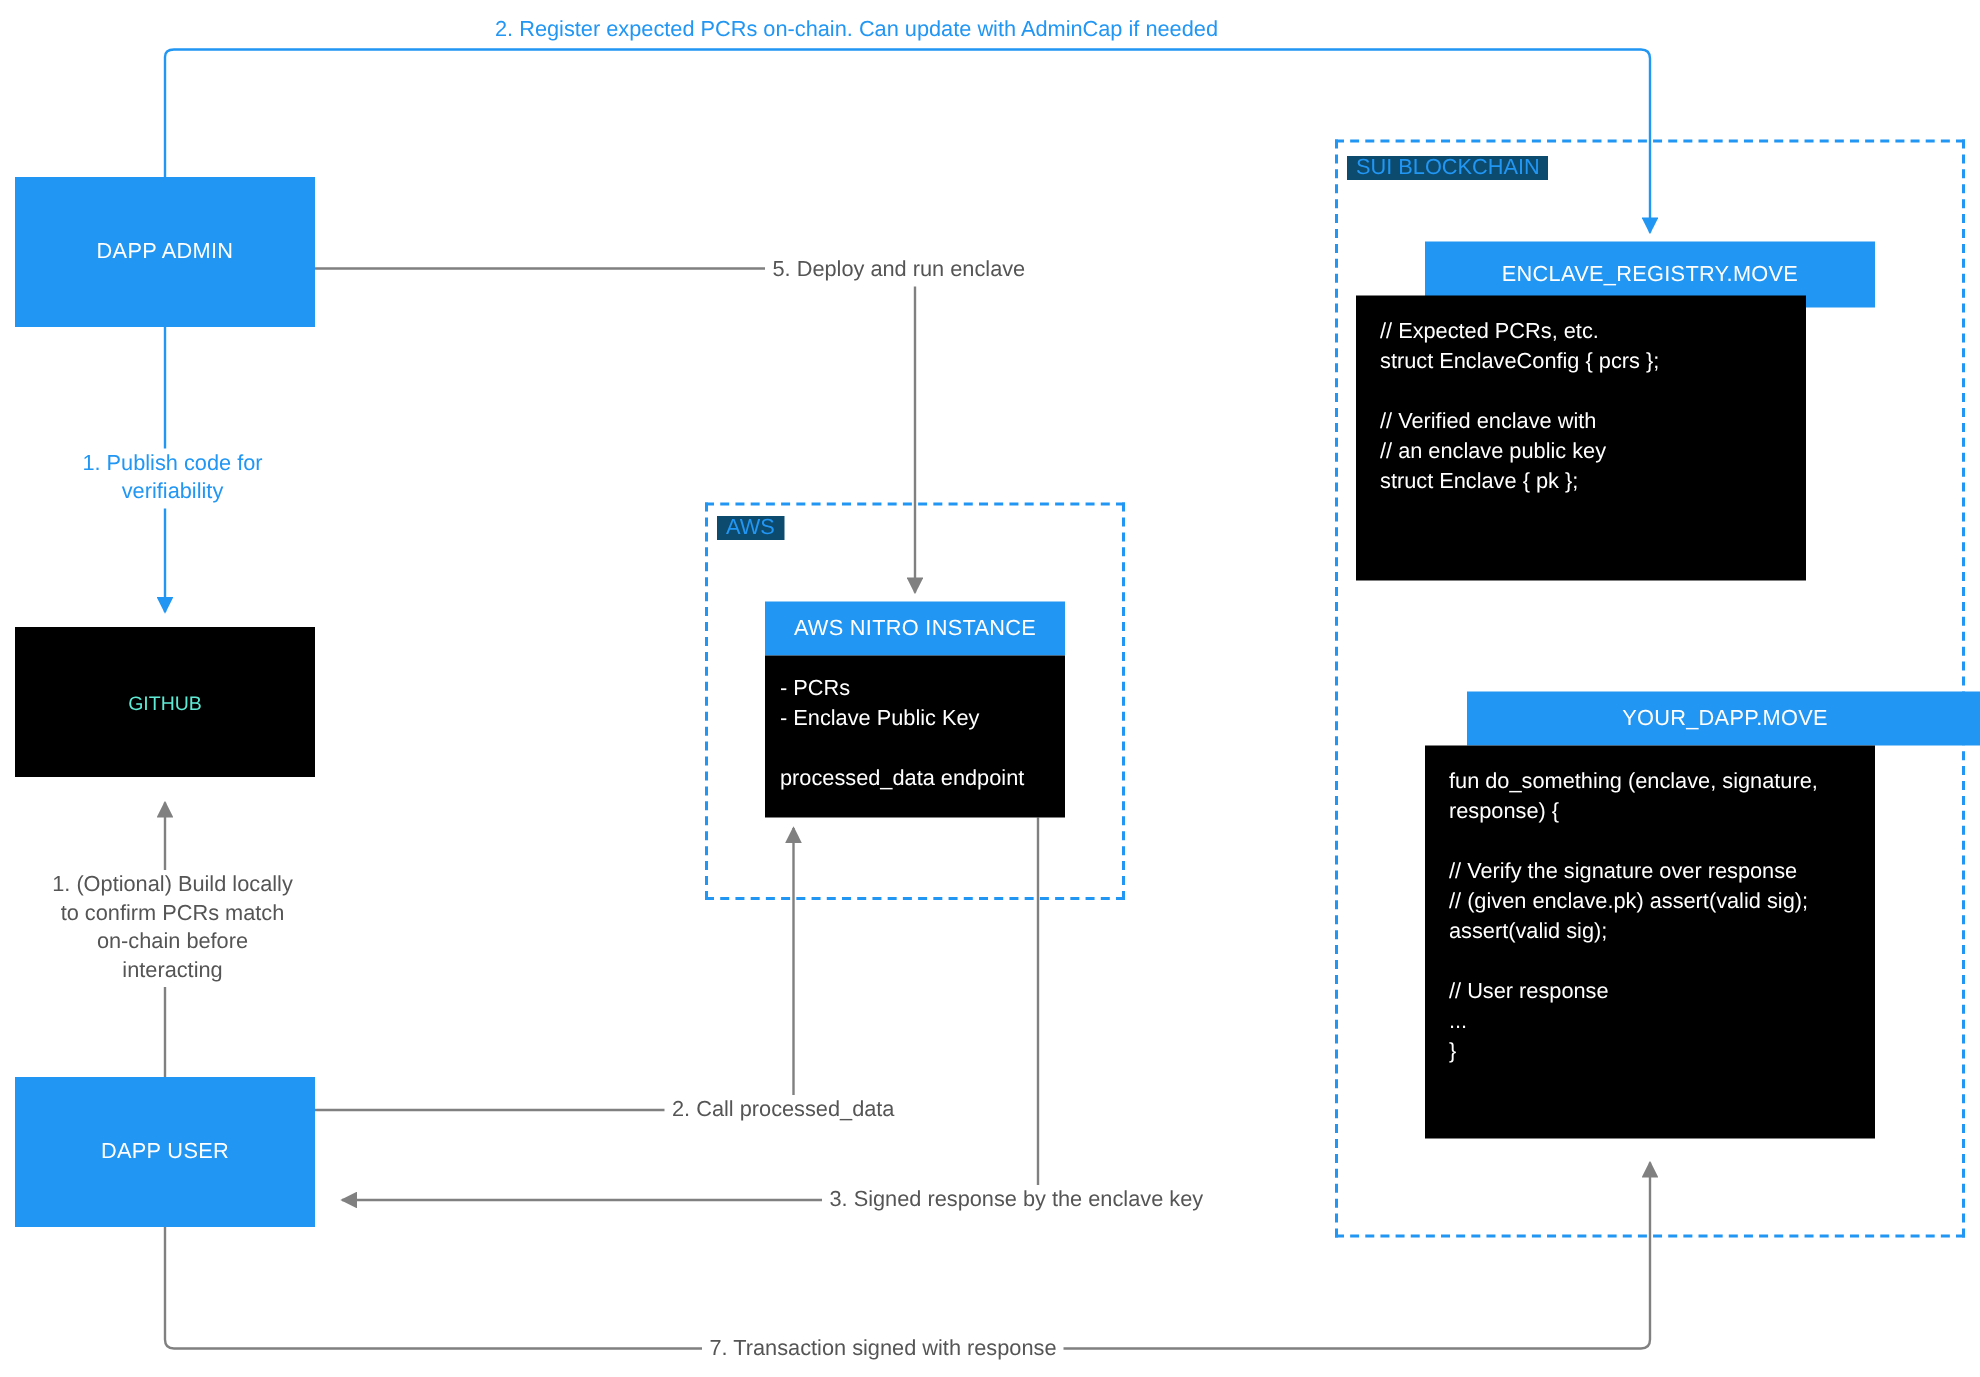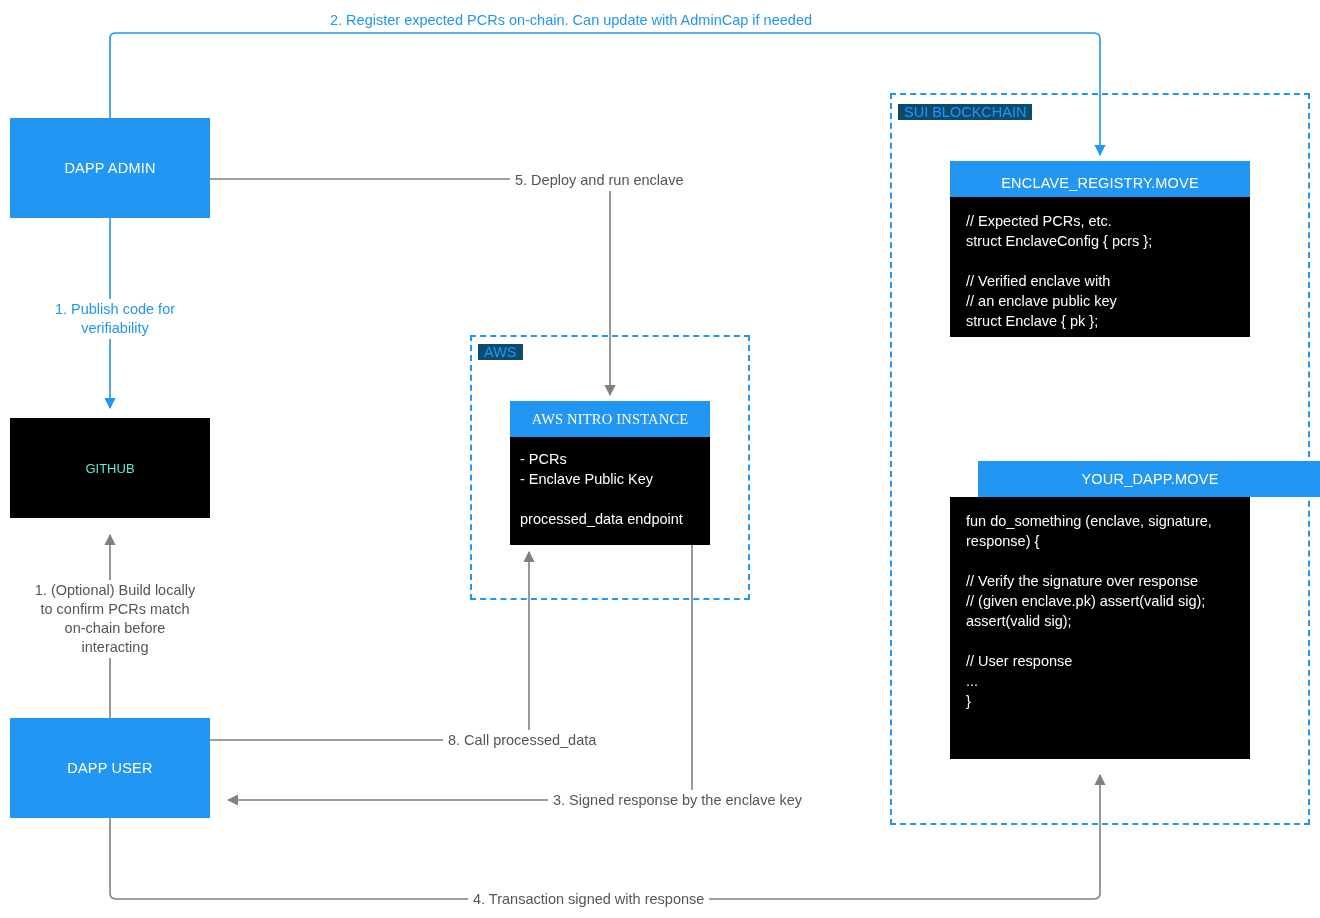--- a/index.html
+++ b/index.html
@@ -85,21 +85,20 @@
   }
   .edge-label.blue {
     color: #2196f3;
   }
   .edge-label.multiline {
     white-space: normal;
     text-align: center;
   }
   .nitro-title {
     font-size: 14.5px;
-    font-family: Liberation Serif, serif;
   }
 </style>
 </head>
 <body>
 
 <div id="canvas">
 
   <svg class="layer">
     <defs>
       <marker id="arrow-blue" viewBox="0 0 10 10" refX="9" refY="5" markerWidth="7" markerHeight="7" orient="auto-start-reverse">
@@ -161,21 +160,21 @@
     <span>AWS NITRO INSTANCE</span>
   </div>
   <div class="box code-box nowrap" style="left:510px; top:437px; width:200px; height:108px; padding:12px 10px;"><span>- PCRs
 - Enclave Public Key
 
 processed_data endpoint</span></div>
 
   <div class="box blue-box" style="left:950px; top:161px; width:300px; height:44px;">
     <span>ENCLAVE_REGISTRY.MOVE</span>
   </div>
-  <div class="box code-box nowrap" style="left:950px; top:197px; width:300px; height:140px;"><span>// Expected PCRs, etc.
+  <div class="box code-box nowrap" style="left:904px; top:197px; width:300px; height:190px;"><span>// Expected PCRs, etc.
 struct EnclaveConfig { pcrs };
 
 // Verified enclave with
 // an enclave public key
 struct Enclave { pk };</span></div>
 
   <div class="box blue-box" style="left:978px; top:461px; width:344px; height:36px;">
     <span>YOUR_DAPP.MOVE</span>
   </div>
   <div class="box code-box" style="left:950px; top:497px; width:300px; height:262px;"><span>fun do_something (enclave, signature, response) {
@@ -190,19 +189,19 @@
 
   <div class="edge-label blue" style="left:325px; top:10px;">2. Register expected PCRs on-chain. Can update with AdminCap if needed</div>
 
 
   <div class="edge-label" style="left:510px; top:170px;">5. Deploy and run enclave</div>
 
   <div class="edge-label blue multiline" style="left:27px; top:299px; width:166px;">1. Publish code for verifiability</div>
 
   <div class="edge-label multiline" style="left:25px; top:580px; width:170px;">1. (Optional) Build locally to confirm PCRs match on-chain before interacting</div>
 
-  <div class="edge-label" style="left:443px; top:730px;">8. Call processed_data</div>
+  <div class="edge-label" style="left:443px; top:730px;">2. Call processed_data</div>
 
   <div class="edge-label" style="left:548px; top:790px;">3. Signed response by the enclave key</div>
 
-  <div class="edge-label" style="left:468px; top:889px;">4. Transaction signed with response</div>
+  <div class="edge-label" style="left:468px; top:889px;">7. Transaction signed with response</div>
 
 </div>
 
 </body></html>

